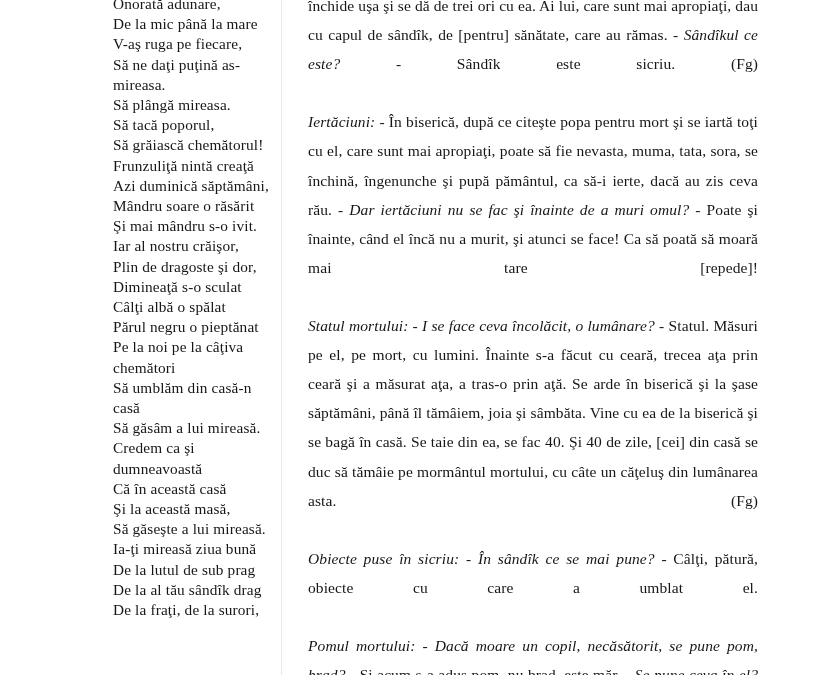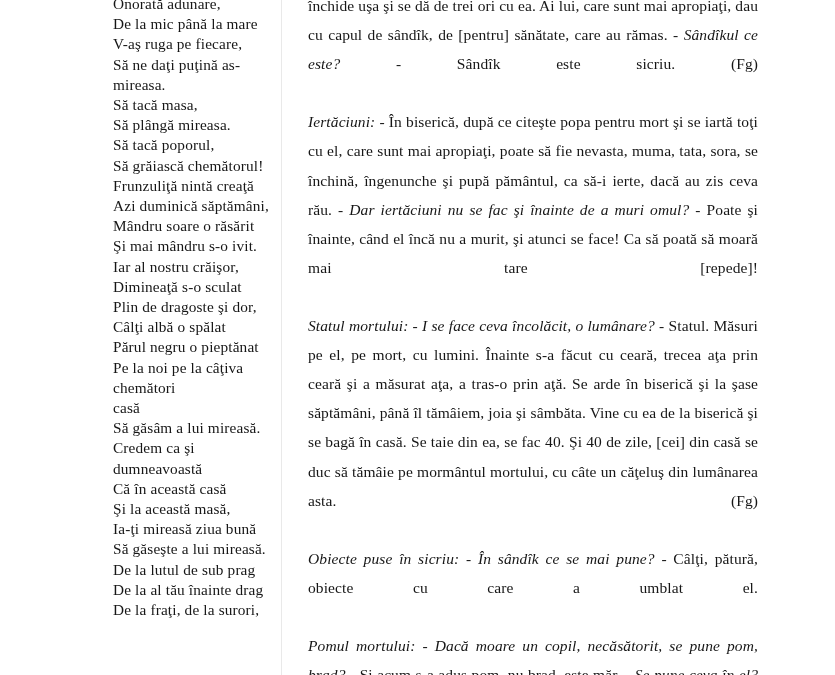--- a/index.html
+++ b/index.html
@@ -88,45 +88,45 @@
 <div class="page">
 
   <div class="gutter-rule"></div>
 
   <div class="col-verse">
       <div class="verse-line">Onorată adunare,</div>
       <div class="verse-line">De la mic până la mare</div>
       <div class="verse-line">V-aş ruga pe fiecare,</div>
       <div class="verse-line">Să ne daţi puţină as-</div>
       <div class="verse-line">mireasa.</div>
-      <div class="verse-line">Să tacă masa,</div>
       <div class="verse-line">Să plângă mireasa.</div>
       <div class="verse-line">Să tacă poporul,</div>
       <div class="verse-line">Să grăiască chemătorul!</div>
       <div class="verse-line">Frunzuliţă nintă creaţă</div>
       <div class="verse-line">Azi duminică săptămâni,</div>
       <div class="verse-line">Mândru soare o răsărit</div>
       <div class="verse-line">Şi mai mândru s-o ivit.</div>
       <div class="verse-line">Iar al nostru crăişor,</div>
+      <div class="verse-line">Plin de dragoste şi dor,</div>
       <div class="verse-line">Dimineaţă s-o sculat</div>
-      <div class="verse-line">Plin de dragoste şi dor,</div>
       <div class="verse-line">Câlţi albă o spălat</div>
       <div class="verse-line">Părul negru o pieptănat</div>
       <div class="verse-line">Pe la noi pe la câţiva</div>
       <div class="verse-line">chemători</div>
+      <div class="verse-line">Să umblăm din casă-n</div>
       <div class="verse-line">casă</div>
       <div class="verse-line">Să găsâm a lui mireasă.</div>
       <div class="verse-line">Credem ca şi</div>
       <div class="verse-line">dumneavoastă</div>
       <div class="verse-line">Că în această casă</div>
       <div class="verse-line">Şi la această masă,</div>
+      <div class="verse-line">Să găseşte a lui mireasă.</div>
       <div class="verse-line">Ia-ţi mireasă ziua bună</div>
-      <div class="verse-line">Să găseşte a lui mireasă.</div>
       <div class="verse-line">De la lutul de sub prag</div>
-      <div class="verse-line">De la al tău înainte drag</div>
+      <div class="verse-line">De la al tău sândîk drag</div>
       <div class="verse-line">De la fraţi, de la surori,</div>
     </div>
 
   <div class="col-prose">
       <p class="prose-para"><span class="ro">închide uşa şi se dă de trei ori cu ea. Ai lui, care sunt mai apropiaţi, dau cu capul de sândîk, de [pentru] sănătate, care au rămas. - </span><span class="it">Sândîkul ce este?</span><span class="ro"> - Sândîk este sicriu. (Fg)</span></p>
       <p class="prose-para"><span class="it">Iertăciuni:</span><span class="ro"> - În biserică, după ce citeşte popa pentru mort şi se iartă toţi cu el, care sunt mai apropiaţi, poate să fie nevasta, muma, tata, sora, se închină, îngenunche şi pupă pământul, ca să-i ierte, dacă au zis ceva rău. - </span><span class="it">Dar iertăciuni nu se fac şi înainte de a muri omul?</span><span class="ro"> - Poate şi înainte, când el încă nu a murit, şi atunci se face! Ca să poată să moară mai tare [repede]!</span></p>
       <p class="prose-para"><span class="it">Statul mortului: - I se face ceva încolăcit, o lumânare?</span><span class="ro"> - Statul. Măsuri pe el, pe mort, cu lumini. Înainte s-a făcut cu ceară, trecea aţa prin ceară şi a măsurat aţa, a tras-o prin aţă. Se arde în biserică şi la şase săptămâni, până îl tămâiem, joia şi sâmbăta. Vine cu ea de la biserică şi se bagă în casă. Se taie din ea, se fac 40. Şi 40 de zile, [cei] din casă se duc să tămâie pe mormântul mortului, cu câte un căţeluş din lumânarea asta. (Fg)</span></p>
       <p class="prose-para"><span class="it">Obiecte puse în sicriu: - În sândîk ce se mai pune?</span><span class="ro"> - Câlţi, pătură, obiecte cu care a umblat el.</span></p>
       <p class="prose-para"><span class="it">Pomul mortului: - Dacă moare un copil, necăsătorit, se pune pom, brad?</span><span class="ro"> - Şi acum s-a adus pom, nu brad, este măr. - </span><span class="it">Se pune ceva în el?</span></p>
     </div>

